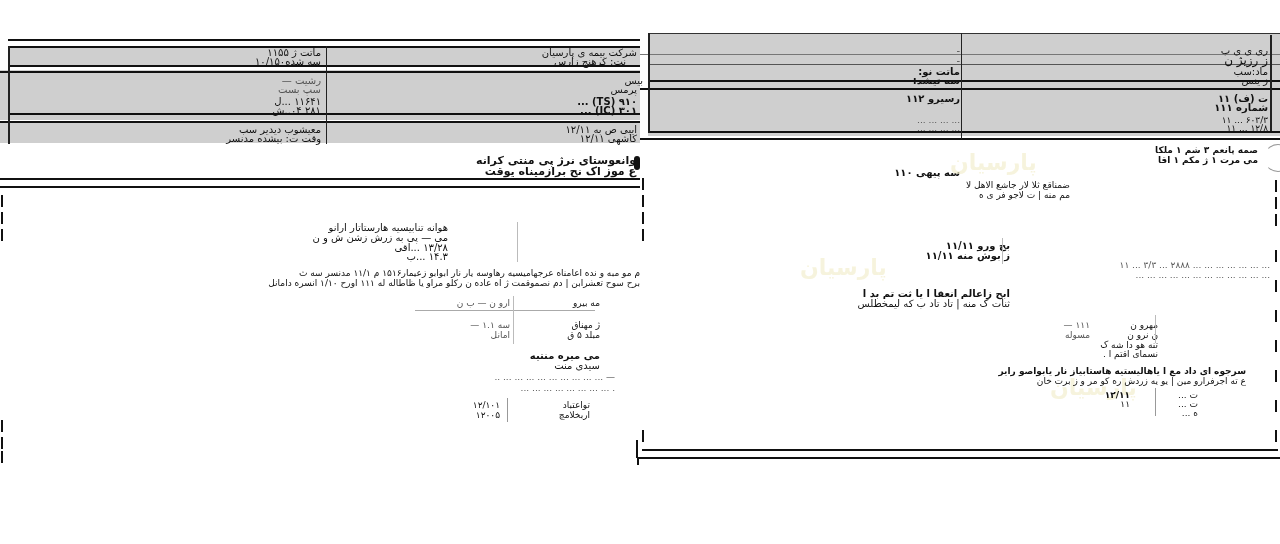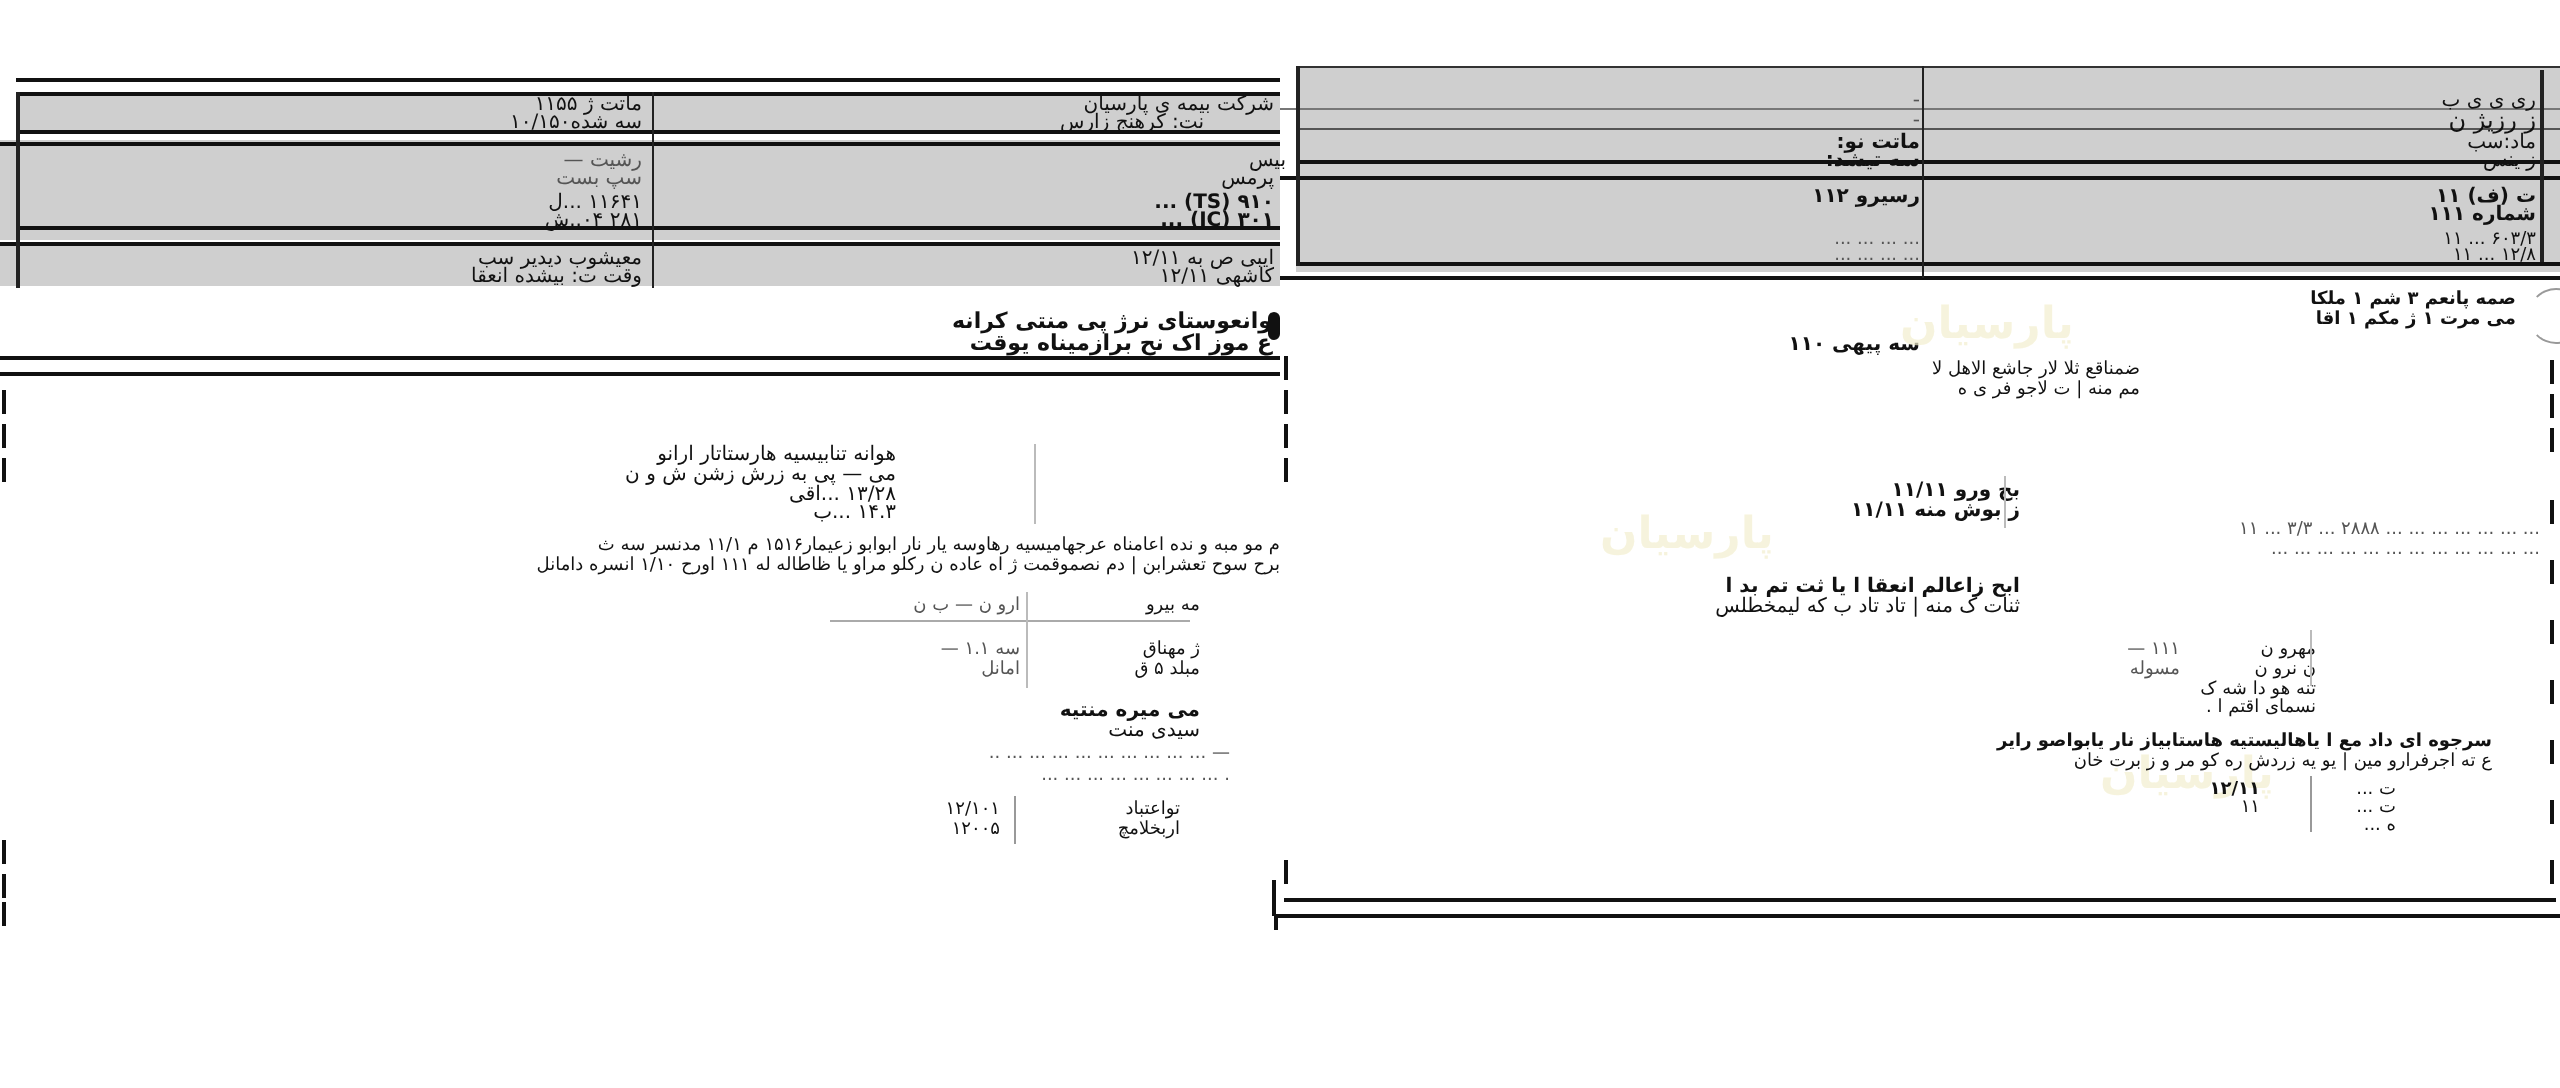--- a/index.html
+++ b/index.html
@@ -33,34 +33,34 @@
   <div class="hline" style="left:0px;top:71px;width:640px;"></div>
   <div class="hline" style="left:8px;top:113px;width:632px;"></div>
   <div class="hline" style="left:0px;top:121px;width:640px;"></div>
   <div class="grey" style="left:0px;top:123px;width:640px;height:20px;"></div>
   <div class="vline" style="left:326px;top:46px;height:98px;"></div>
   <div class="vline" style="left:8px;top:46px;height:98px;width:2px;"></div>
 
   <div class="txt rtl" style="right:959px;top:47px;">ماتت ژ ۱۱۵۵</div>
   <div class="txt rtl" style="right:959px;top:56px;">سه شده۱۰/۱۵۰</div>
   <div class="txt rtl" style="right:643px;top:47px;">شرکت بیمه ی پارسیان</div>
-  <div class="txt rtl" style="right:678px;top:56px;">نت: کرهنج زارس</div>
+  <div class="txt rtl" style="right:654px;top:56px;">نت: کرهنج زارس</div>
 
   <div class="txt rtl faint" style="right:959px;top:75px;">رشیت —</div>
   <div class="txt rtl faint" style="right:959px;top:84px;">سپ بست</div>
   <div class="txt rtl" style="right:637px;top:75px;">بیس</div>
   <div class="txt rtl" style="right:643px;top:84px;">پرمس</div>
 
   <div class="txt rtl" style="right:959px;top:96px;text-align:center;">۱۱۶۴۱ ...ل</div>
   <div class="txt rtl" style="right:959px;top:105px;">۲۸۱ ۰۴..ش</div>
   <div class="txt rtl bold" style="right:643px;top:96px;">۹۱۰ (TS) ...</div>
   <div class="txt rtl bold" style="right:643px;top:105px;">۳۰۱ (IC) ...</div>
 
   <div class="txt rtl" style="right:959px;top:124px;">معیشوب دیدیر سب</div>
-  <div class="txt rtl" style="right:959px;top:133px;">وقت ت: بیشده انعقا</div>
+  <div class="txt rtl" style="right:959px;top:133px;">وقت ت: بیشده مدنسر</div>
   <div class="txt rtl" style="right:643px;top:124px;">ایبی ص به ۱۲/۱۱</div>
   <div class="txt rtl" style="right:643px;top:133px;">کاشهی ۱۲/۱۱</div>
 
   <div class="txt rtl bold" style="right:644px;top:155px;font-size:11px;">وانعوستای نرژ پی منتی کرانه</div>
   <div class="txt rtl bold" style="right:644px;top:166px;font-size:11px;">ع موز اک نح برازمیناه یوقت</div>
   <div class="abs" style="left:634px;top:156px;width:6px;height:14px;background:#111;border-radius:3px;"></div>
 
   <div class="hline" style="left:0;top:178px;width:640px;"></div>
   <div class="hline" style="left:0;top:186px;width:640px;"></div>
   <div class="dash" style="left:1px;top:195px;"></div>

